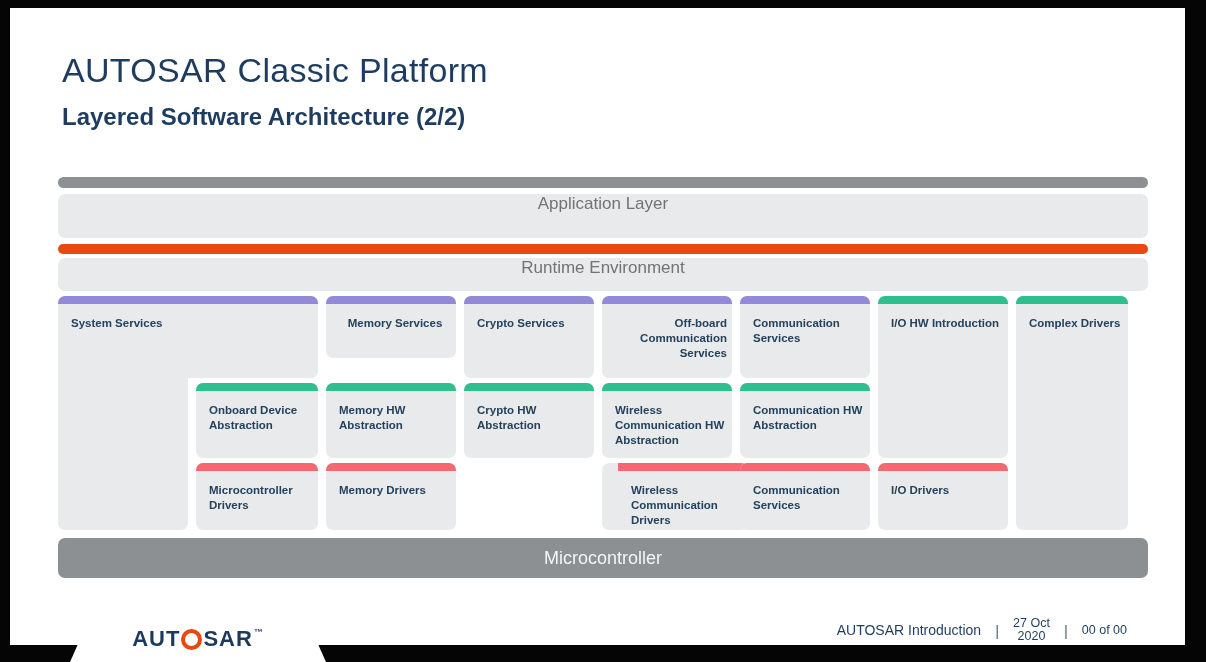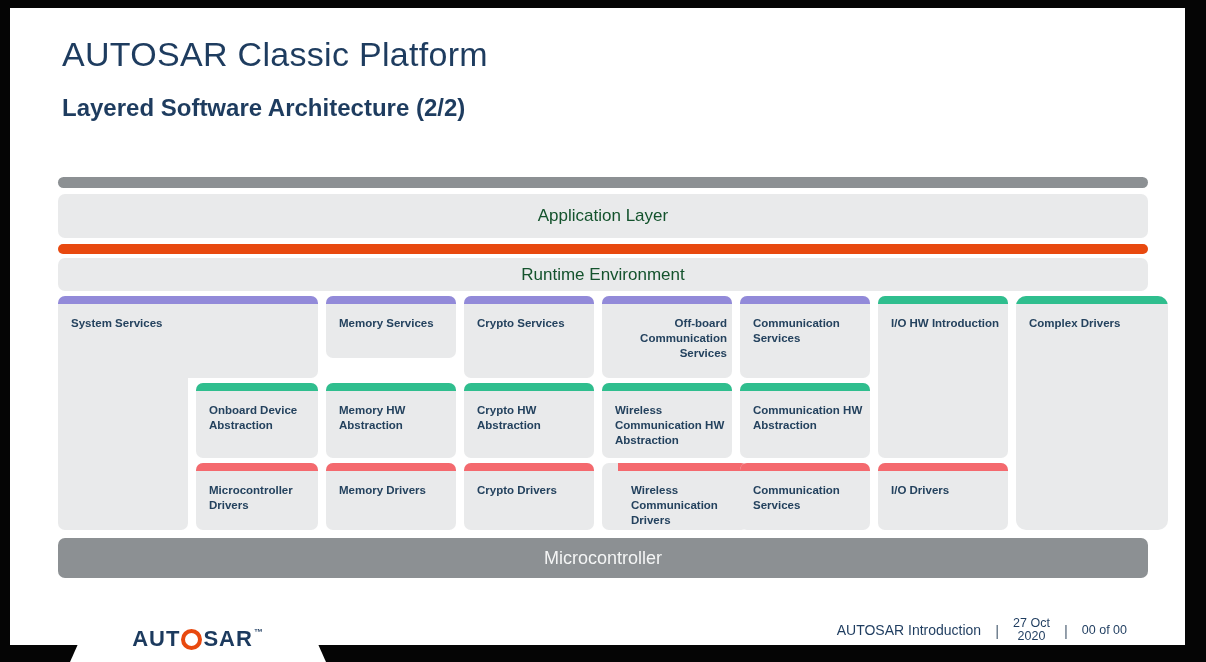--- a/index.html
+++ b/index.html
@@ -1,29 +1,29 @@
 <!DOCTYPE html>
 <html><head>
 <meta charset="utf-8">
 <style>
   html,body{margin:0;padding:0;background:#050505;font-family:"Liberation Sans",sans-serif;}
   .stage{position:relative;width:1206px;height:662px;background:#050505;overflow:hidden;}
   .slide{position:absolute;left:10px;top:8px;width:1175px;height:637px;background:#ffffff;}
 
   
   .titlebox{position:absolute;left:52px;top:24px;color:#1e3c5f;}
-  .title{font-size:34px;line-height:44px;font-weight:400;letter-spacing:.3px;}
-  .subtitle{font-size:24px;line-height:30px;font-weight:700;margin-top:17px;}
+  .title{font-size:34px;line-height:44px;font-weight:400;letter-spacing:.3px;margin-top:16px;}
+  .subtitle{font-size:24px;line-height:30px;font-weight:700;margin-top:10px;}
 
   
   .rail{position:absolute;left:48px;width:1090px;}
   .top-rail{top:169px;height:11px;background:#8c9093;border-radius:6px;}
   .orange-rail{top:236px;height:10px;background:#e8490f;border-radius:5px;}
   .layer{position:absolute;left:48px;width:1090px;background:#e9eaeb;border-radius:7px;
-         display:flex;align-items:center;justify-content:center;color:#14532d;font-size:17px;}
+         display:flex;align-items:flex-start;justify-content:center;color:#737373;font-size:17px;}
   .app-layer{top:186px;height:44px;}
   .rte-layer{top:250px;height:33px;}
   .mcu-bar{position:absolute;left:48px;width:1090px;top:530px;height:40px;background:#8c9093;border-radius:7px;
            display:flex;align-items:center;justify-content:center;color:#f4f5f5;font-size:18px;}
 
   
   .blk{position:absolute;background:#e9eaeb;border-radius:7px;overflow:hidden;display:flex;flex-direction:column;}
   .blk-top{flex:0 0 8px;height:8px;}
   .blk-label{padding:12px 5px 0 13px;font-size:11.5px;font-weight:700;color:#24425e;line-height:1.32;}
   .purple{background:#928ad9;}
@@ -70,41 +70,41 @@
     <div class="layer rte-layer">
       <span>Runtime Environment</span>
     </div>
 
     <div class="ss-top purple"></div>
     <div class="ss-bodyA">
       <div class="blk-label">System Services</div>
     </div>
     <div class="ss-bodyB"></div>
 
-    <div class="blk" style="left:316px;top:288px;width:130px;height:62px;">
+    <div class="blk" style="left:316px;top:288px;width:130px;height:62px;text-align:center;">
       <div class="blk-top purple"></div>
       <div class="blk-label">Memory Services</div>
     </div>
     <div class="blk" style="left:454px;top:288px;width:130px;height:82px;">
       <div class="blk-top purple"></div>
       <div class="blk-label">Crypto Services</div>
     </div>
     <div class="blk" style="left:592px;top:288px;width:130px;height:82px;text-align:right;">
       <div class="blk-top purple"></div>
       <div class="blk-label">Off-board Communication Services</div>
     </div>
     <div class="blk" style="left:730px;top:288px;width:130px;height:82px;">
       <div class="blk-top purple"></div>
       <div class="blk-label">Communication Services</div>
     </div>
     <div class="blk" style="left:868px;top:288px;width:130px;height:162px;">
       <div class="blk-top green"></div>
       <div class="blk-label">I/O HW Introduction</div>
     </div>
-    <div class="blk" style="left:1006px;top:288px;width:152px;height:234px;border-radius:10px;">
+    <div class="blk" style="left:1006px;top:288px;width:112px;height:234px;">
       <div class="blk-top green"></div>
       <div class="blk-label">Complex Drivers</div>
     </div>
 
     <div class="blk" style="left:186px;top:375px;width:122px;height:75px;">
       <div class="blk-top green"></div>
       <div class="blk-label">Onboard Device Abstraction</div>
     </div>
     <div class="blk" style="left:316px;top:375px;width:130px;height:75px;">
       <div class="blk-top green"></div>
@@ -123,24 +123,20 @@
       <div class="blk-label">Communication HW Abstraction</div>
     </div>
 
     <div class="blk" style="left:186px;top:455px;width:122px;height:67px;">
       <div class="blk-top red"></div>
       <div class="blk-label">Microcontroller Drivers</div>
     </div>
     <div class="blk" style="left:316px;top:455px;width:130px;height:67px;">
       <div class="blk-top red"></div>
       <div class="blk-label">Memory Drivers</div>
-    </div>
-    <div class="blk" style="left:454px;top:455px;width:130px;height:67px;">
-      <div class="blk-top red"></div>
-      <div class="blk-label">Crypto Drivers</div>
     </div>
     <div class="blk" style="left:592px;top:455px;width:130px;height:67px;padding-left:16px;">
       <div class="blk-top red"></div>
       <div class="blk-label">Wireless Communication Drivers</div>
     </div>
     <div class="blk" style="left:730px;top:455px;width:130px;height:67px;">
       <div class="blk-top red"></div>
       <div class="blk-label">Communication Services</div>
     </div>
     <div class="blk" style="left:868px;top:455px;width:130px;height:67px;">

